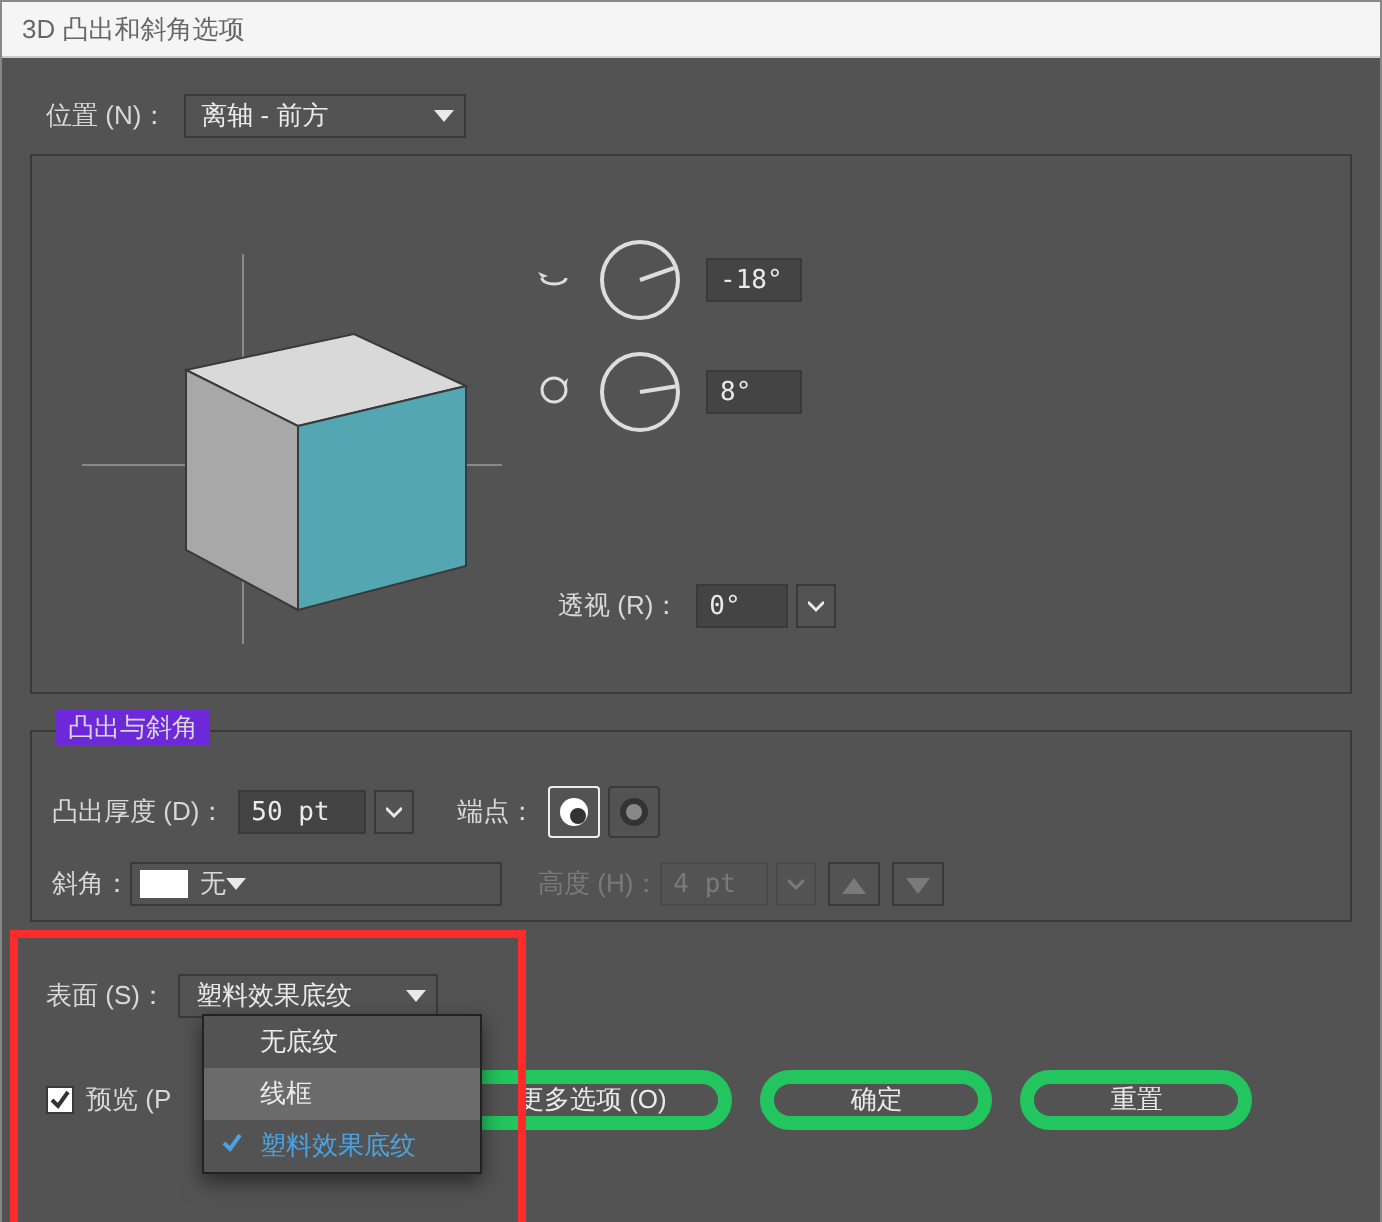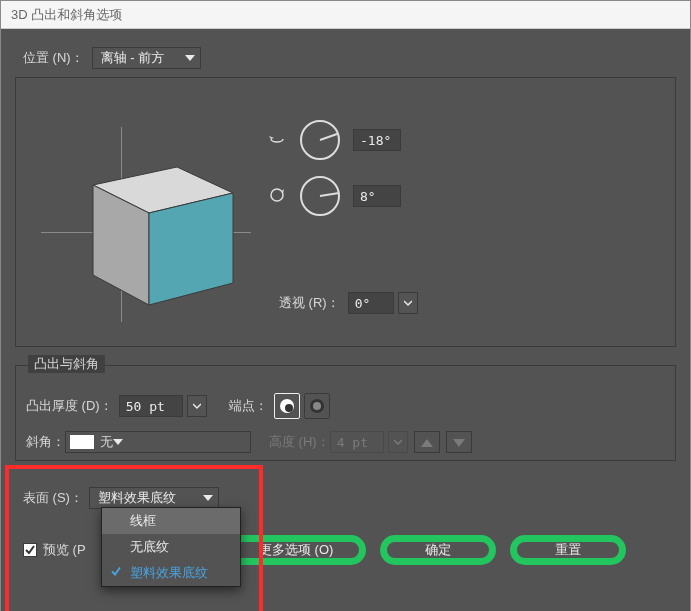--- a/index.html
+++ b/index.html
@@ -83,21 +83,21 @@
   .persp-row .numbox { width:46px; }
 
   .group {
     position:absolute; left:14px; right:14px;
     border: 1px solid #3a3a3a;
     border-top:none;
     padding: 18px 10px 14px 10px;
   }
   .group-title {
     position:absolute; left:12px; top:-10px;
-    background:#404040; padding:0 6px; color:#d8d8d8;
+    background:#6d28d9; padding:0 6px; color:#d8d8d8;
   }
   .group-topline {
     position:absolute; left:0; right:0; top:0; height:1px; background:#3a3a3a;
   }
   .group-topline::before {
     content:""; position:absolute; left:0; width:8px; height:1px; background:#3a3a3a;
   }
 
   .group-rotate { top:48px; height:270px; border-top:none; }
   .group-rotate .group-topline { top:0; }
@@ -186,21 +186,21 @@
     <span>3D 凸出和斜角选项</span>
   </div>
   <div class="client">
 
     <div class="group group-rotate">
       <div class="group-topline"></div>
     </div>
 
     <div class="row pos-row">
       <span class="label">位置 (N)：</span>
-      <div class="sel" style="width:109px">
+      <div class="sel" style="width:141px">
         <span>离轴 - 前方</span>
         <span class="caret">
           <svg width="10" height="6">
               <path d="M0 0 L5 6 L10 0 Z" fill="#eaeaea"></path>
             </svg>
         </span>
       </div>
     </div>
 
     <div class="preview3d">
@@ -350,25 +350,25 @@
         </div>
       <div class="btn" style="padding:0 38px">
           <span>确定</span>
         </div>
       <div class="btn" style="padding:0 38px">
           <span>重置</span>
         </div>
     </div>
 
     <div class="dropdown">
+      <div class="item">
+        <span>无底纹</span>
+      </div>
       <div class="item hover">
         <span>线框</span>
-      </div>
-      <div class="item">
-        <span>无底纹</span>
       </div>
       <div class="item sel-item">
         <span class="check">
           <svg width="12" height="12">
               <path d="M2 6 L5 9 L10 2" fill="none" stroke="#4aa3e0" stroke-width="2"></path>
             </svg>
         </span>
         <span>塑料效果底纹</span>
       </div>
     </div>

